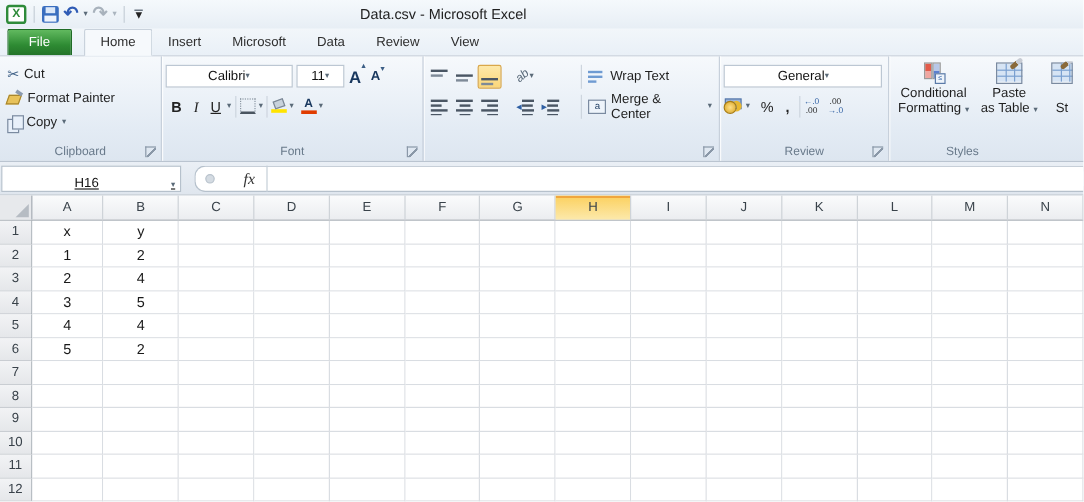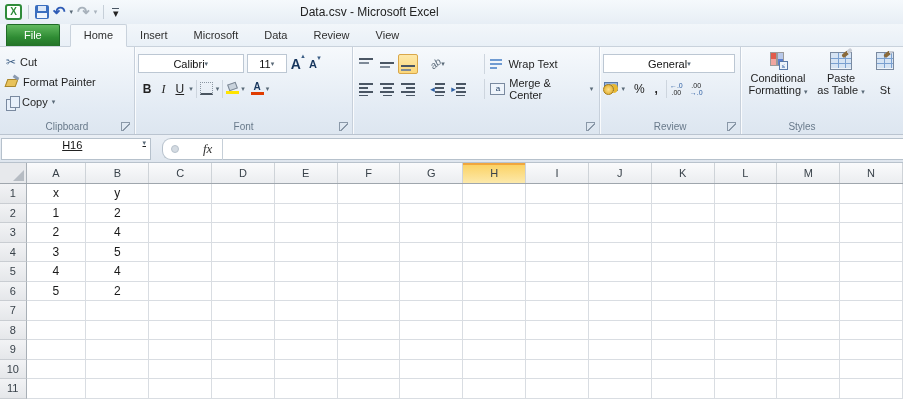--- a/index.html
+++ b/index.html
@@ -100,21 +100,21 @@
   .ic-fat { width:22px; height:18px; position:relative; margin-bottom:2px; background:
       linear-gradient(#7aa0d0,#7aa0d0) 0 5px/22px 1px no-repeat,
       linear-gradient(#7aa0d0,#7aa0d0) 0 10px/22px 1px no-repeat,
       linear-gradient(#7aa0d0,#7aa0d0) 7px 0/1px 15px no-repeat,
       linear-gradient(#7aa0d0,#7aa0d0) 14px 0/1px 15px no-repeat,
       linear-gradient(#d6e4f4,#d6e4f4) 0 0/22px 15px no-repeat; border:1px solid #7a8aa0; }
   .ic-fat::after { content:""; position:absolute; right:-2px; top:-2px; width:12px; height:4px; background:linear-gradient(90deg,#8a6a3a 55%,#c8ccd4 55%); transform:rotate(-40deg); border-radius:2px; }
 
   
   .formulabar { position:relative; height:28px; background:linear-gradient(#eaeff5,#dfe6ee); border-bottom:1px solid #b8c2cc; }
-  .namebox { position:absolute; left:1px; top:3px; width:150px; height:22px; background:#fff; border:1px solid #b6c1cc; display:flex; align-items:flex-start;text-decoration:underline; }
+  .namebox { position:absolute; left:1px; top:3px; width:150px; height:22px; background:#fff; border:1px solid #b6c1cc; display:flex; align-items:flex-end;text-decoration:underline; }
   .namebox .nb-text { flex:1; text-align:center; font-size:11px; color:#111; }
   .namebox .dd { padding-right:4px; }
   .fbar-right { position:absolute; left:162px; right:0; top:3px; height:22px; background:#fff; border:1px solid #b6c1cc; border-right:none; border-radius:9px 0 0 9px; display:flex; align-items:center; }
   .grip-dot { width:8px; height:8px; border-radius:50%; background:#d4dbe2; border:1px solid #b8c2cc; margin:0 24px 0 8px; }
   .fx { font-family:"Liberation Serif", serif; font-style:italic; font-size:13px; color:#333; padding-right:10px; }
   .fbar-divider { width:1px; height:22px; background:#c6cfd8; }
   .formula-input { flex:1; height:100%; font-size:12px; padding:0 6px; color:#111; line-height:22px; white-space:pre; }
 
   
   .grid { position:relative; }
@@ -527,16 +527,33 @@
           <div class="cell"></div>
           <div class="cell"></div>
           <div class="cell"></div>
           <div class="cell"></div>
           <div class="cell"></div>
           <div class="cell"></div>
           <div class="cell"></div>
           <div class="cell"></div>
           <div class="cell"></div>
         </div>
+        <div class="gridrow">
+          <div class="rowheader">12</div>
+          <div class="cell" style="width: 61px;"></div>
+          <div class="cell"></div>
+          <div class="cell"></div>
+          <div class="cell"></div>
+          <div class="cell"></div>
+          <div class="cell"></div>
+          <div class="cell"></div>
+          <div class="cell"></div>
+          <div class="cell"></div>
+          <div class="cell"></div>
+          <div class="cell"></div>
+          <div class="cell"></div>
+          <div class="cell"></div>
+          <div class="cell"></div>
+        </div>
       </div>
   </div>
 
 </div>
 
 </body></html>

